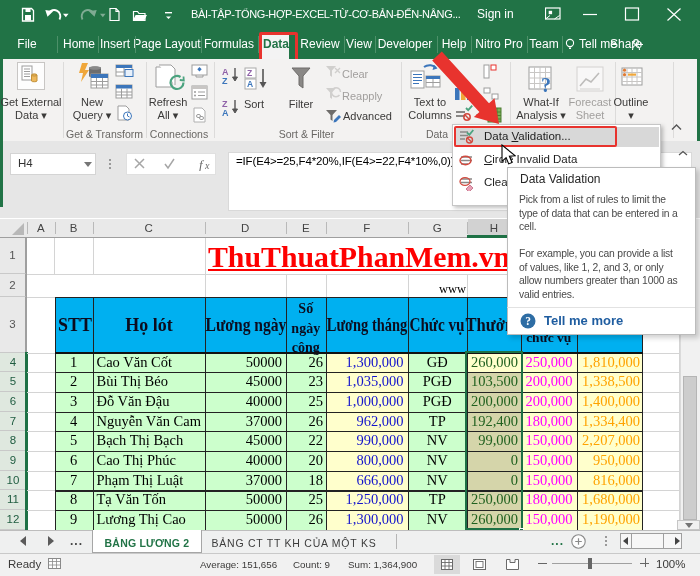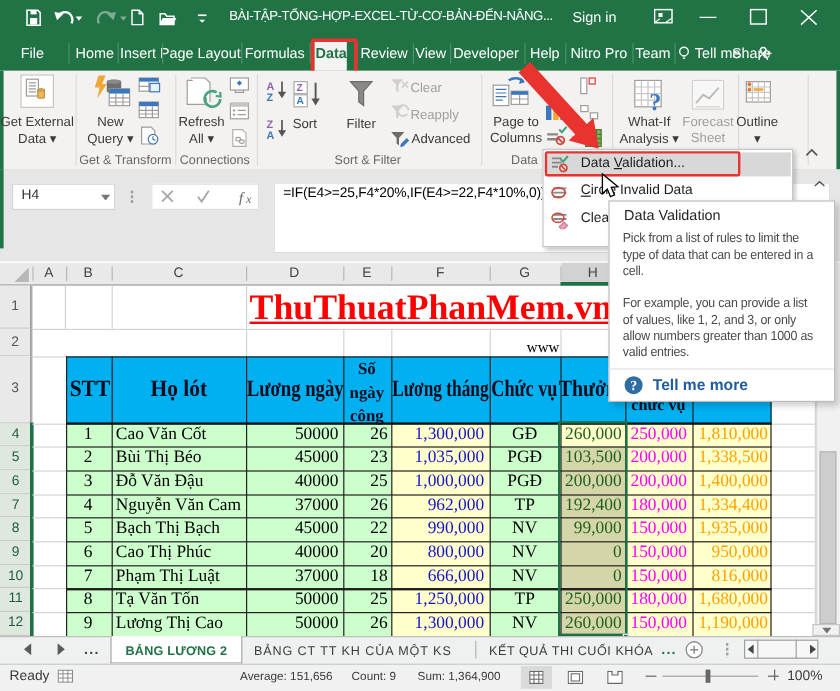--- a/index.html
+++ b/index.html
@@ -238,21 +238,21 @@
 <path d="M14 3c4-3 10-2 12 1" fill="none" stroke="#3c76bb" stroke-width="2"></path>
       <path d="M24 1l3.5 3.5-5 1.5z" fill="#3c76bb"></path>
 <rect x="1" y="7" width="13" height="17" fill="#fff" stroke="#9d9d9d"></rect>
       <g stroke="#3c76bb">
         <path d="M3 10.5h9M3 13.5h9M3 16.5h9M3 19.5h6"></path>
       </g>
 <rect x="16" y="12" width="14" height="11" fill="#fff" stroke="#9d9d9d"></rect>
       <rect x="16" y="12" width="14" height="3" fill="#3c76bb"></rect>
       <path d="M16 18.5h14M23 15v8" stroke="#9d9d9d"></path>
 </svg>
-<div class="a ct" style="left:375.0px;top:96px;width:110px;font-size:11px;color:#3b3a39;white-space:nowrap">Page to</div>
+<div class="a ct" style="left:375.0px;top:96px;width:110px;font-size:11px;color:#3b3a39;white-space:nowrap">Text to</div>
 <div class="a ct" style="left:375.0px;top:109px;width:110px;font-size:11px;color:#3b3a39;white-space:nowrap">Columns</div>
 <svg class="a" style="left:454px;top:64px" width="52" height="62" viewBox="0 0 52 62">
 <g>
         <rect x="30" y="1" width="5" height="13" fill="#fff" stroke="#9d9d9d"></rect>
         <rect x="37" y="1" width="5" height="5" fill="#fff" stroke="#e8332e"></rect>
       </g>
 <g>
         <rect x="1" y="24" width="4.5" height="12" fill="#3c76bb"></rect>
         <rect x="7" y="26" width="4.5" height="10" fill="#f0a73a"></rect>
         <rect x="13" y="22" width="4.5" height="14" fill="#3c76bb"></rect>
@@ -475,21 +475,21 @@
 <div class="a rt ser" style="left:521px;top:411.6px;width:51.5px;height:19.7px;line-height:19.7px;font-size:14.5px;color:#ff00ff">180,000</div>
 <div class="a rt ser" style="left:576.5px;top:411.6px;width:63.5px;height:19.7px;line-height:19.7px;font-size:14.5px;color:#ffa300">1,334,400</div>
 <div class="a ct ser" style="left:54.5px;top:431.3px;width:38px;height:19.7px;line-height:19.7px;font-size:14.5px;color:#000">5</div>
 <div class="a ser" style="left:96.5px;top:431.3px;width:106px;height:19.7px;line-height:19.7px;font-size:14.5px;color:#000;white-space:nowrap">Bạch Thị Bạch</div>
 <div class="a rt ser" style="left:205px;top:431.3px;width:77px;height:19.7px;line-height:19.7px;font-size:14.5px;color:#000">45000</div>
 <div class="a rt ser" style="left:286px;top:431.3px;width:37px;height:19.7px;line-height:19.7px;font-size:14.5px;color:#000">22</div>
 <div class="a rt ser" style="left:326px;top:431.3px;width:77.5px;height:19.7px;line-height:19.7px;font-size:14.5px;color:#1414cc">990,000</div>
 <div class="a ct ser" style="left:407.5px;top:431.3px;width:59.5px;height:19.7px;line-height:19.7px;font-size:14.5px;color:#000">NV</div>
 <div class="a rt ser" style="left:467px;top:431.3px;width:51px;height:19.7px;line-height:19.7px;font-size:14.5px;color:#20611f">99,000</div>
 <div class="a rt ser" style="left:521px;top:431.3px;width:51.5px;height:19.7px;line-height:19.7px;font-size:14.5px;color:#ff00ff">150,000</div>
-<div class="a rt ser" style="left:576.5px;top:431.3px;width:63.5px;height:19.7px;line-height:19.7px;font-size:14.5px;color:#ffa300">1,935,000</div>
+<div class="a rt ser" style="left:576.5px;top:431.3px;width:63.5px;height:19.7px;line-height:19.7px;font-size:14.5px;color:#ffa300">2,207,000</div>
 <div class="a ct ser" style="left:54.5px;top:451.0px;width:38px;height:19.7px;line-height:19.7px;font-size:14.5px;color:#000">6</div>
 <div class="a ser" style="left:96.5px;top:451.0px;width:106px;height:19.7px;line-height:19.7px;font-size:14.5px;color:#000;white-space:nowrap">Cao Thị Phúc</div>
 <div class="a rt ser" style="left:205px;top:451.0px;width:77px;height:19.7px;line-height:19.7px;font-size:14.5px;color:#000">40000</div>
 <div class="a rt ser" style="left:286px;top:451.0px;width:37px;height:19.7px;line-height:19.7px;font-size:14.5px;color:#000">20</div>
 <div class="a rt ser" style="left:326px;top:451.0px;width:77.5px;height:19.7px;line-height:19.7px;font-size:14.5px;color:#1414cc">800,000</div>
 <div class="a ct ser" style="left:407.5px;top:451.0px;width:59.5px;height:19.7px;line-height:19.7px;font-size:14.5px;color:#000">NV</div>
 <div class="a rt ser" style="left:467px;top:451.0px;width:51px;height:19.7px;line-height:19.7px;font-size:14.5px;color:#20611f">0</div>
 <div class="a rt ser" style="left:521px;top:451.0px;width:51.5px;height:19.7px;line-height:19.7px;font-size:14.5px;color:#ff00ff">150,000</div>
 <div class="a rt ser" style="left:576.5px;top:451.0px;width:63.5px;height:19.7px;line-height:19.7px;font-size:14.5px;color:#ffa300">950,000</div>
 <div class="a ct ser" style="left:54.5px;top:470.7px;width:38px;height:19.7px;line-height:19.7px;font-size:14.5px;color:#000">7</div>
@@ -530,21 +530,20 @@
       <g fill="#5a5a5a">
         <path d="M6 0v10L0 5z"></path>
         <path d="M28 0v10l6-5z"></path>
       </g>
     </svg>
 <div class="a" style="left:70px;top:534px;font-size:12px;color:#444;font-weight:bold;letter-spacing:1px">...</div>
 <div class="a" style="left:92px;top:530px;width:110px;height:23px;background:#fff;border:1px solid #a6a6a6;border-top:none;box-sizing:border-box"></div>
 <div class="a ct" style="left:92px;top:537px;width:110px;font-size:10.5px;font-weight:bold;color:#217346;letter-spacing:0.2px;white-space:nowrap">BẢNG LƯƠNG 2</div>
 <div class="a ct" style="left:199px;top:537px;width:190px;font-size:10.5px;color:#3c3c3c;letter-spacing:0.75px;white-space:nowrap">BẢNG CT TT KH CỦA MỘT KS</div>
 <div class="a" style="left:396px;top:534px;width:1px;height:15px;background:#b5b5b5"></div>
-<div class="a ct" style="left:397px;top:537px;width:158px;font-size:10.5px;color:#3c3c3c;letter-spacing:0.45px;white-space:nowrap">KẾT QUẢ THI CUỐI KHÓA</div>
 <div class="a" style="left:551px;top:534px;font-size:12px;color:#217346;font-weight:bold;letter-spacing:1px">...</div>
 <svg class="a" style="left:571px;top:534px" width="15" height="15" viewBox="0 0 15 15">
       <circle cx="7.5" cy="7.5" r="6.7" fill="#fdfdfd" stroke="#8a8a8a" stroke-width="1.1"></circle>
       <path d="M7.5 4.2v6.6M4.2 7.5h6.6" stroke="#8a8a8a" stroke-width="1.2"></path>
     </svg>
 <div class="a" style="left:605px;top:535px;width:2px;height:13px;background-image:radial-gradient(circle,#9a9a9a 1px,transparent 1.2px);background-size:2px 4px"></div>
 <div class="a" style="left:620px;top:533px;width:62px;height:16px;background:#f7f7f7;border:1px solid #9f9f9f;box-sizing:border-box"></div>
 <div class="a" style="left:630.5px;top:533px;width:1px;height:16px;background:#9f9f9f"></div>
 <div class="a" style="left:662.5px;top:533px;width:1px;height:16px;background:#9f9f9f"></div>
 <svg class="a" style="left:622.5px;top:537px" width="6" height="8" viewBox="0 0 6 8">

